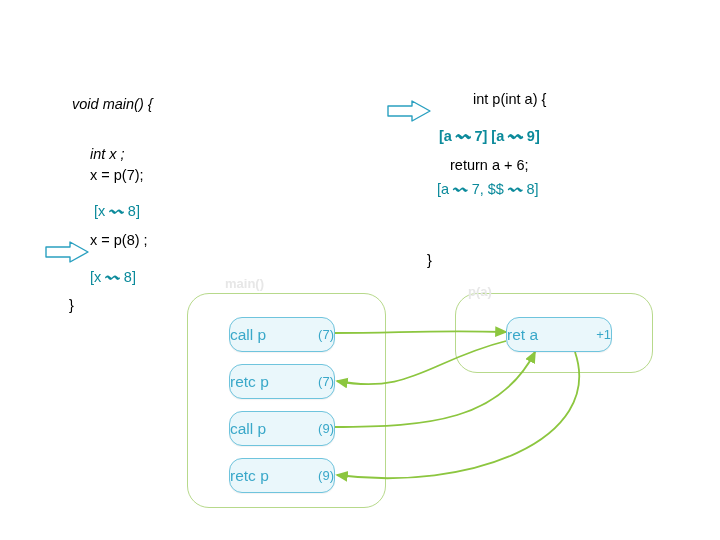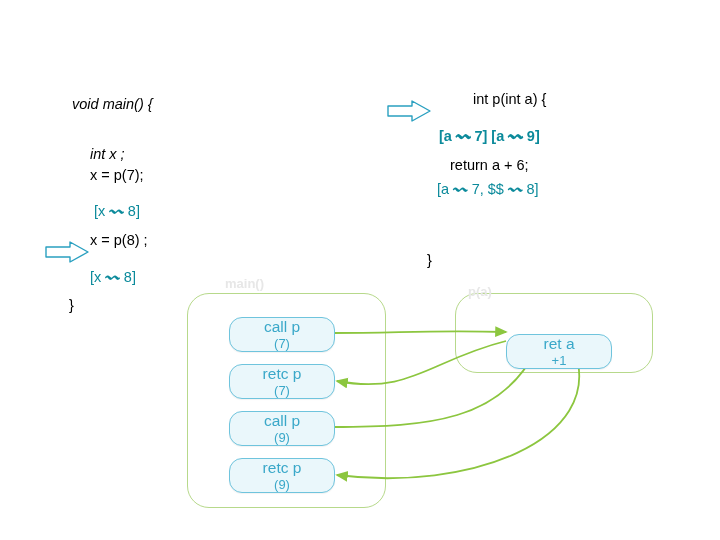--- a/index.html
+++ b/index.html
@@ -69,21 +69,20 @@
     border: 1.4px solid #6fc4dd;
     border-radius: 13px;
     background: #eaf7fb;
     color: #3aa8c9;
     font-size: 15.5px;
     display: flex;
     align-items: center;
     justify-content: space-between;
     box-shadow: 0 1px 1px rgba(0,0,0,0.05);
     white-space: nowrap;
-    flex-direction: column;
   }
   .node .sub {
     font-size: 13px;
   }
   svg.edges {
     position: absolute;
     left: 0; top: 0;
     width: 720px;
     height: 540px;
     pointer-events: none;
@@ -155,18 +154,18 @@
     <span class="sub">(7)</span>
   </div>
   <div class="node" style="left:229px; top:411px; width:104px; height:33px;">
     <span>call p</span>
     <span class="sub">(9)</span>
   </div>
   <div class="node" style="left:229px; top:458px; width:104px; height:33px;">
     <span>retc p</span>
     <span class="sub">(9)</span>
   </div>
-  <div class="node" style="left:506px; top:334px; width:104px; height:33px;">
+  <div class="node" style="left:506px; top:317px; width:104px; height:33px;">
     <span>ret a</span>
     <span class="sub">+1</span>
   </div>
 
 </div>
 
 </body></html>

